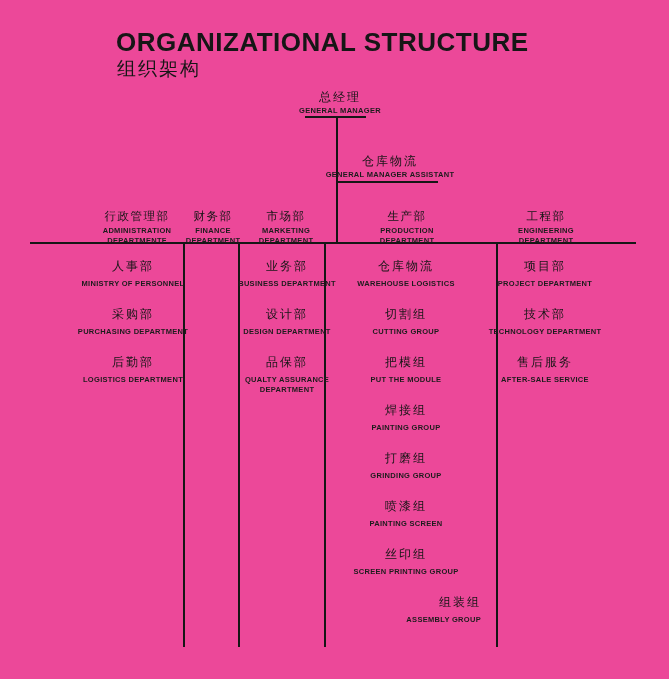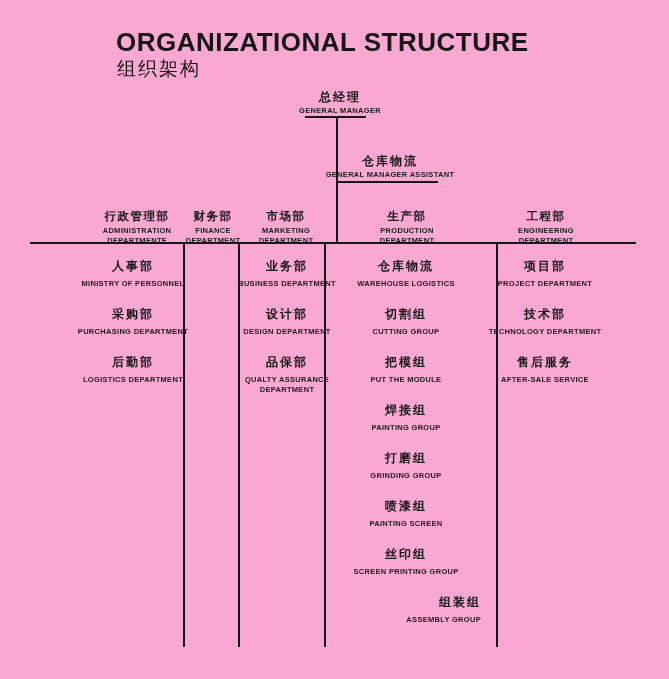--- a/index.html
+++ b/index.html
@@ -1,38 +1,38 @@
 <!DOCTYPE html>
 <html><head>
 <meta charset="utf-8">
 <style>
   html,body { margin:0; padding:0; background:#ffffff; }
   .canvas {
     position:relative;
     width:669px; height:679px;
-    background:#f9a8d4;
+    background:#ec4899;
     font-family:"Liberation Sans","DejaVu Sans",sans-serif;
     color:#161616;
     overflow:hidden;
   }
   .page-title {
     position:absolute; left:116px; top:27px;
     font-size:26px; font-weight:bold; letter-spacing:0.5px;
     color:#161616; white-space:nowrap;
   }
   .page-subtitle {
     position:absolute; left:117px; top:56px;
     font-size:19px; letter-spacing:2px; color:#161616;
   }
   .node {
     position:absolute; transform:translateX(-50%);
     text-align:center; white-space:nowrap;
   }
   .node .cn {
-    font-size:12px; font-weight:bold; line-height:15px;
+    font-size:12px; font-weight:normal; line-height:15px;
     letter-spacing:2px; color:#161616;
   }
   .node .en {
     font-size:7.5px; font-weight:bold; line-height:10px;
     letter-spacing:0.3px; color:#1c1c1c;
     margin:5px auto 0; white-space:normal; width:150px;
   }
   .node.top .en { margin-top:1px; }
   .node.dept .cn { letter-spacing:1.5px; font-size:11.5px; }
   .node.dept .en { width:72px; margin-top:2px; }

